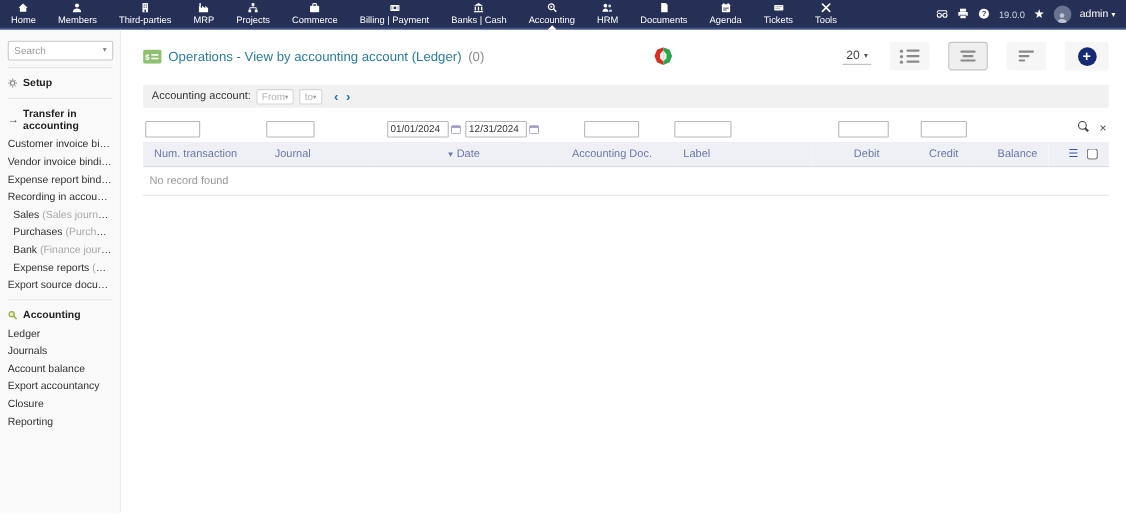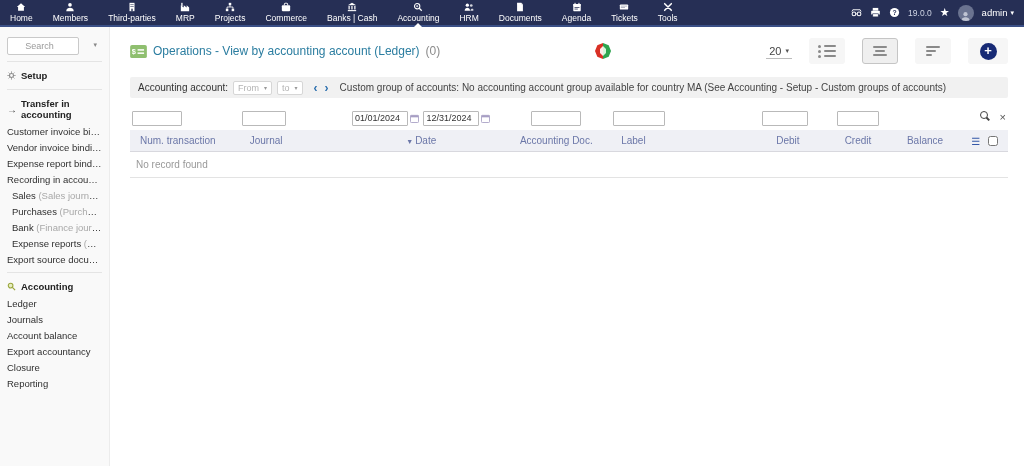--- a/index.html
+++ b/index.html
@@ -25,23 +25,23 @@
   .nav-user { font-size:9.5px; color:#fff; display:flex; align-items:center; gap:3px; }
 
   
   .page { display:flex; height:439px; }
   .sidebar { width:110px; background:#f9f9f9; border-right:1px solid #ececec; padding-top:8px;
     font-size:9.5px; color:#333; }
   .main { flex:1; background:#fff; padding:0 16px 0 20px; }
 
   
   .side-search { position:relative; margin:2px 7px 6px; }
-  .side-search input { width:72px; height:18px; border:1px solid #c9c9c9; border-radius:2px;
+  .side-search input { width:96px; height:18px; border:1px solid #c9c9c9; border-radius:2px;
     font-size:9px; color:#555; padding:0 12px 0 5px; background:#fff;
-    font-family:"Liberation Sans", sans-serif;text-align:center; }
+    font-family:"Liberation Sans", sans-serif; }
   .side-search input::placeholder { color:#9a9a9a; }
   .side-search .caret { position:absolute; right:5px; top:4px; font-size:7px; color:#888; }
   .side-divider { border-top:1px solid #e4e4e4; margin:5px 7px; }
   .side-sec-title { display:flex; align-items:center; gap:4px; font-weight:bold;
     font-size:9.5px; color:#222; padding:3px 7px; cursor:pointer; }
   .side-sec-title .sec-ic { width:10px; display:inline-flex; }
   .side-item { padding:2.5px 7px; color:#2f2f2f; cursor:pointer; white-space:nowrap;
     overflow:hidden; text-overflow:ellipsis; }
   .side-item.indent { padding-left:12px; }
   .side-item .sub { color:#a8a8a8; }
@@ -68,21 +68,21 @@
   .ic-lines { display:flex; flex-direction:column; gap:2px; }
   .ic-lines i { display:block; height:2px; background:#8a8a8a; border-radius:1px; }
   .ul-row { display:flex; align-items:center; gap:3px; }
   .ul-row b { width:3px; height:3px; background:#8a8a8a; border-radius:50%; }
   .ul-row i { display:block; width:12px; height:2px; background:#8a8a8a; border-radius:1px; }
 
   
   .info-bar { display:flex; align-items:center; gap:5px; background:#f1f1f1; border-radius:2px;
     height:21px; font-size:10px; color:#333; padding:0 8px; margin-top:6px; }
   .mini-select { background:#fff; border:1px solid #d6d6d6; border-radius:2px; color:#b3b3b3;
-    font-size:9px; padding:1px 4px; display:inline-flex; gap:5px; align-items:center; cursor:pointer; }
+    font-size:9px; padding:1px 4px; display:inline-flex; align-items:center; cursor:pointer; }
   .mini-select .caret { font-size:6px; color:#999; }
   .nav-arrows { color:#2b6fae; font-size:12px; font-weight:bold; display:flex; gap:7px;
     margin:0 6px; cursor:pointer; }
   .custom-group { color:#444; }
 
   
   table.list { width:100%; border-collapse:collapse; margin-top:6px; table-layout:fixed; }
   tr.filter-row td { padding:3px 2px 4px; }
   tr.filter-row input[type=text] { height:15px; border:1px solid #b9b9b9; border-radius:1px;
     font-size:9px; padding:0 2px; font-family:"Liberation Sans", sans-serif; color:#333; }
@@ -150,20 +150,29 @@
         <path d="M6 4 V6 M6 6 H2.5 V8 M6 6 H9.5 V8" stroke="#fff" stroke-width="1" fill="none"></path>
       </svg>
     <span class="nav-label">Projects</span>
   </div>
   <div class="nav-item">
     <svg viewBox="0 0 12 12">
         <rect x="1" y="4" width="10" height="7" rx="1" fill="#fff"></rect>
         <path d="M4 4 V2.5 A1 1 0 0 1 5 1.5 H7 A1 1 0 0 1 8 2.5 V4" stroke="#fff" stroke-width="1.2" fill="none"></path>
       </svg>
     <span class="nav-label">Commerce</span>
+  </div>
+  <div class="nav-item">
+    <svg viewBox="0 0 12 12">
+        <rect x="1" y="3" width="10" height="6.5" rx="0.8" fill="#fff"></rect>
+        <circle cx="6" cy="6.2" r="1.6" fill="#262f55"></circle>
+        <rect x="2" y="4.2" width="1.2" height="4" fill="#262f55" opacity="0.45"></rect>
+        <rect x="8.8" y="4.2" width="1.2" height="4" fill="#262f55" opacity="0.45"></rect>
+      </svg>
+    <span class="nav-label">Billing | Payment</span>
   </div>
   <div class="nav-item">
     <svg viewBox="0 0 12 12">
         <path d="M1 4 L6 1 L11 4 Z" fill="#fff"></path>
         <rect x="1.8" y="4.8" width="1.5" height="4.2" fill="#fff"></rect>
         <rect x="5.2" y="4.8" width="1.5" height="4.2" fill="#fff"></rect>
         <rect x="8.7" y="4.8" width="1.5" height="4.2" fill="#fff"></rect>
         <rect x="1" y="9.7" width="10" height="1.3" fill="#fff"></rect>
       </svg>
     <span class="nav-label">Banks | Cash</span>
@@ -381,21 +390,20 @@
         <span class="caret">▾</span>
       </span>
       <span class="mini-select">
         <span>to</span>
         <span class="caret">▾</span>
       </span>
       <span class="nav-arrows">
         <span>‹</span>
         <span>›</span>
       </span>
-      <span class="custom-group">Custom group of accounts: No accounting account group available for country MA (See Accounting - Setup - Custom groups of accounts)</span>
     </div>
 
     <table class="list">
       <colgroup>
         <col style="width:13%">
           <col style="width:12%">
           <col style="width:19%">
         <col style="width:13%">
           <col style="width:15%">
           <col style="width:8.5%">

